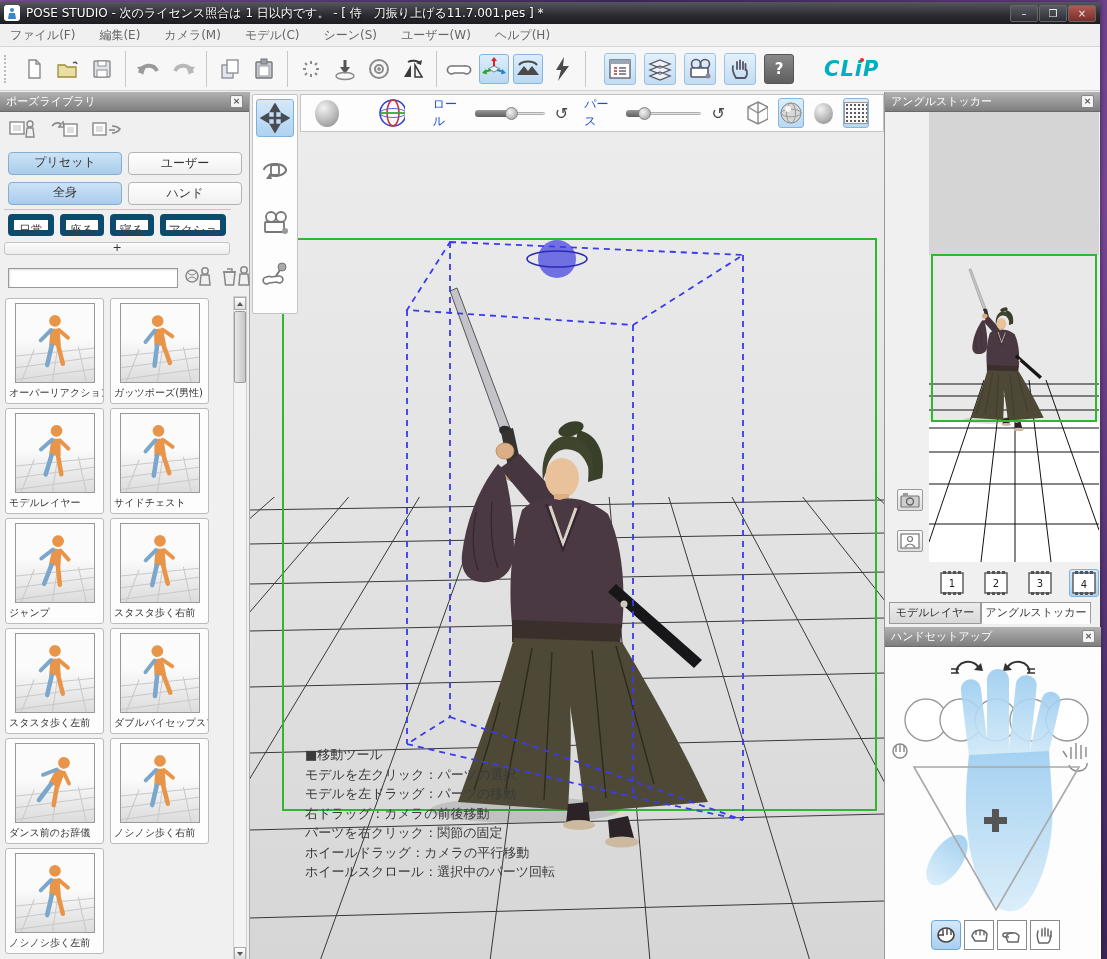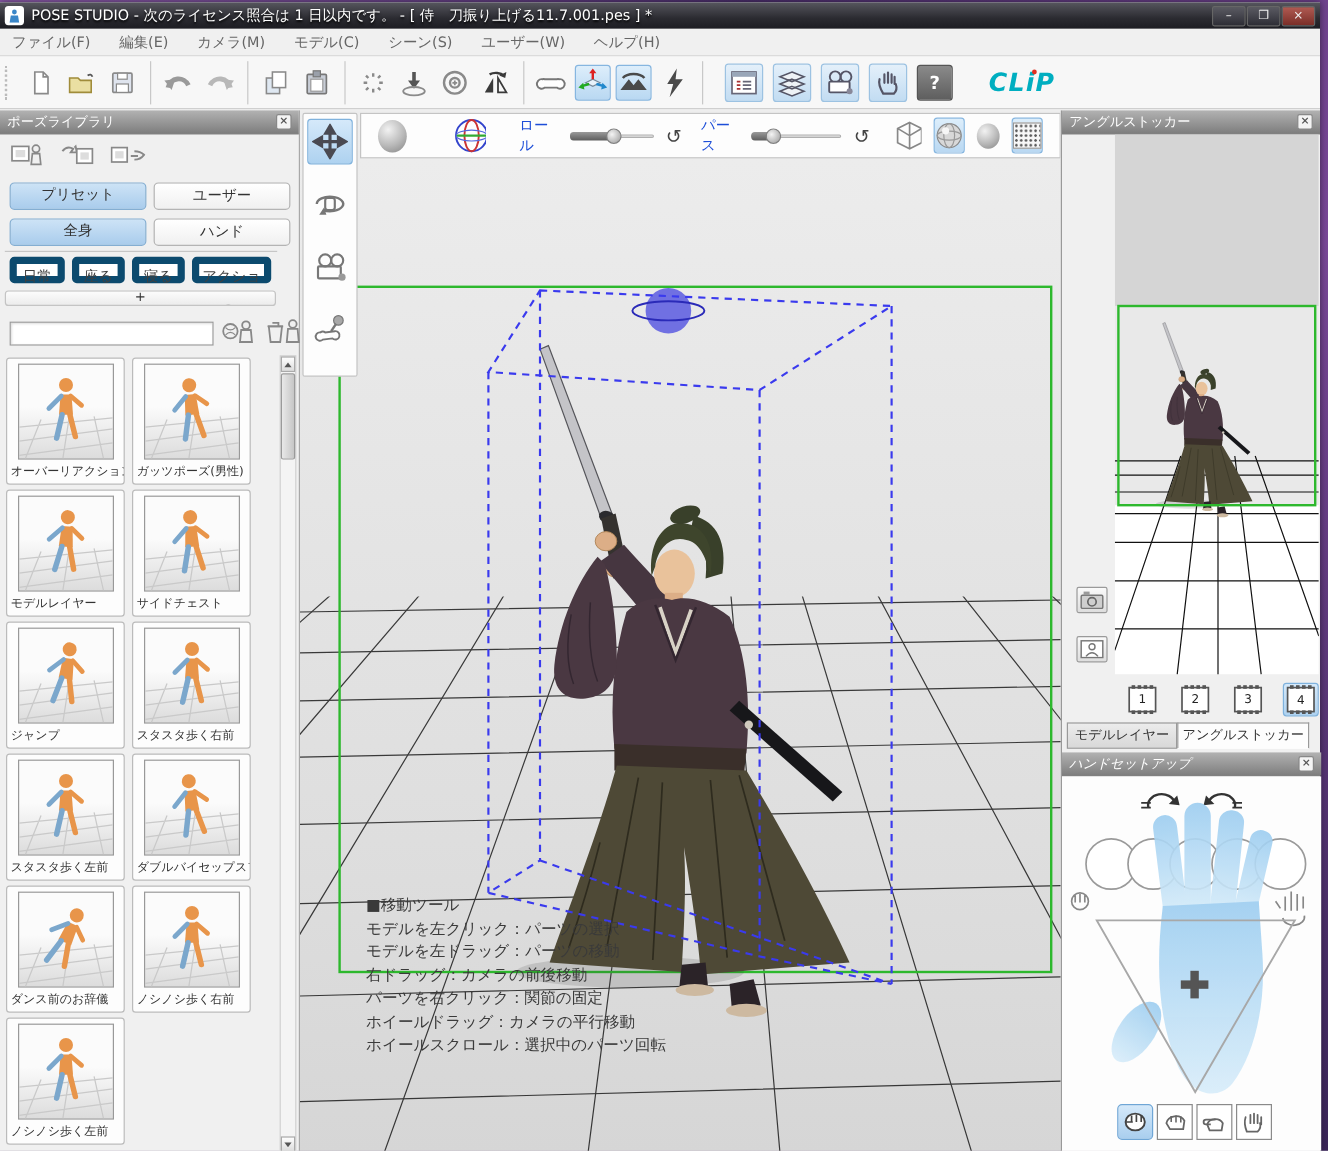--- a/index.html
+++ b/index.html
@@ -81,21 +81,21 @@
 .preview-wrap { position:absolute; left:44px; top:20px; width:170px; height:450px; }
 .side-btn { position:absolute; left:12px; width:26px; height:22px; background:linear-gradient(#fafafa,#dedede); border:1px solid #9a9a9a; border-radius:2px; display:flex; align-items:center; justify-content:center; }
 .film-row { position:absolute; left:52px; top:477px; display:flex; gap:14px; }
 .film-btn { position:relative; width:30px; height:28px; display:flex; align-items:center; justify-content:center; border-radius:3px; }
 .film-btn.active { background:linear-gradient(#d5e9fa,#aed2f0); border:1px solid #7fb2dd; }
 .film-num { position:absolute; font-size:10px; color:#222; top:9px; width:100%; text-align:center; }
 .rp-tabs { position:absolute; left:4px; top:510px; display:flex; }
 .rp-tab { height:22px; font-size:11px; color:#333; text-align:center; line-height:20px; border:1px solid #9a9a9a; }
 .rp-tab.idle { width:92px; background:linear-gradient(#ececec,#d8d8d8); }
 .rp-tab.on { width:110px; background:#fdfdfd; border-bottom:1px solid #fdfdfd; }
-.hand-hdr { position:absolute; left:0; top:535px; width:216px;font-style:italic; }
+.hand-hdr { position:absolute; left:0; top:535px; width:216px; }
 .hand-body { position:absolute; left:0; top:555px; width:216px; height:314px; background:#fdfdfd; }
 .preset-row { position:absolute; left:46px; top:273px; display:flex; gap:3px; }
 .preset-btn { width:30px; height:30px; background:#fff; border:1px solid #8a8a8a; display:flex; align-items:center; justify-content:center; }
 .preset-btn.active { background:linear-gradient(#d5e9fa,#a9ceee); border:1px solid #6fa6d6; border-radius:4px; }
 </style>
 </head>
 <body>
 
 <svg width="0" height="0" style="position:absolute" aria-hidden="true">
 <defs>

